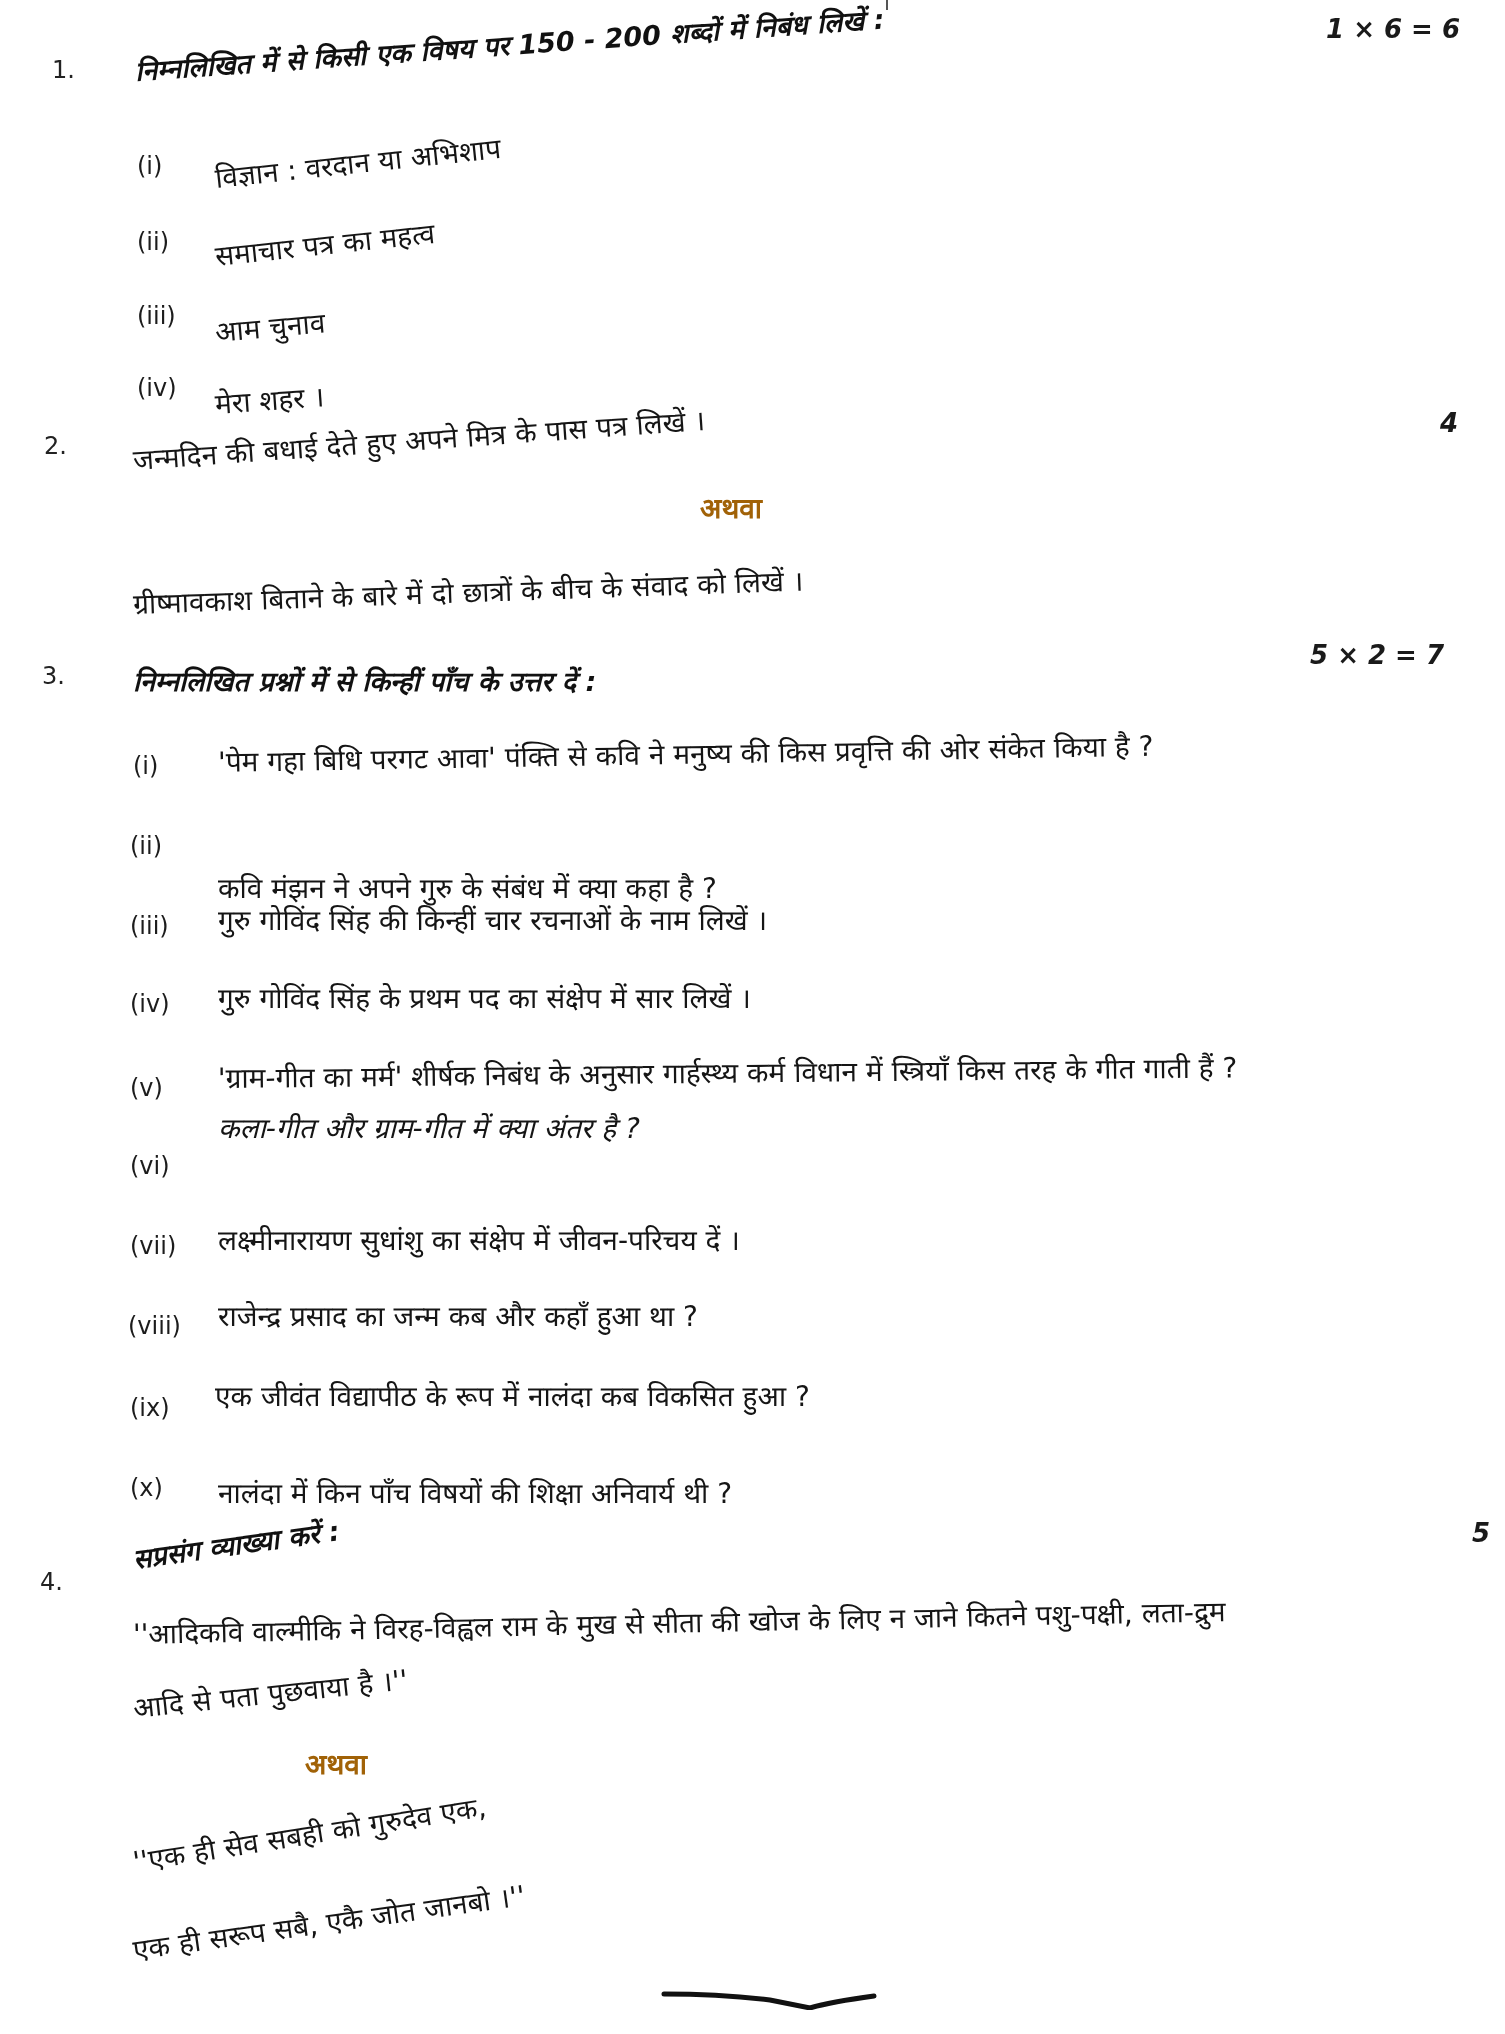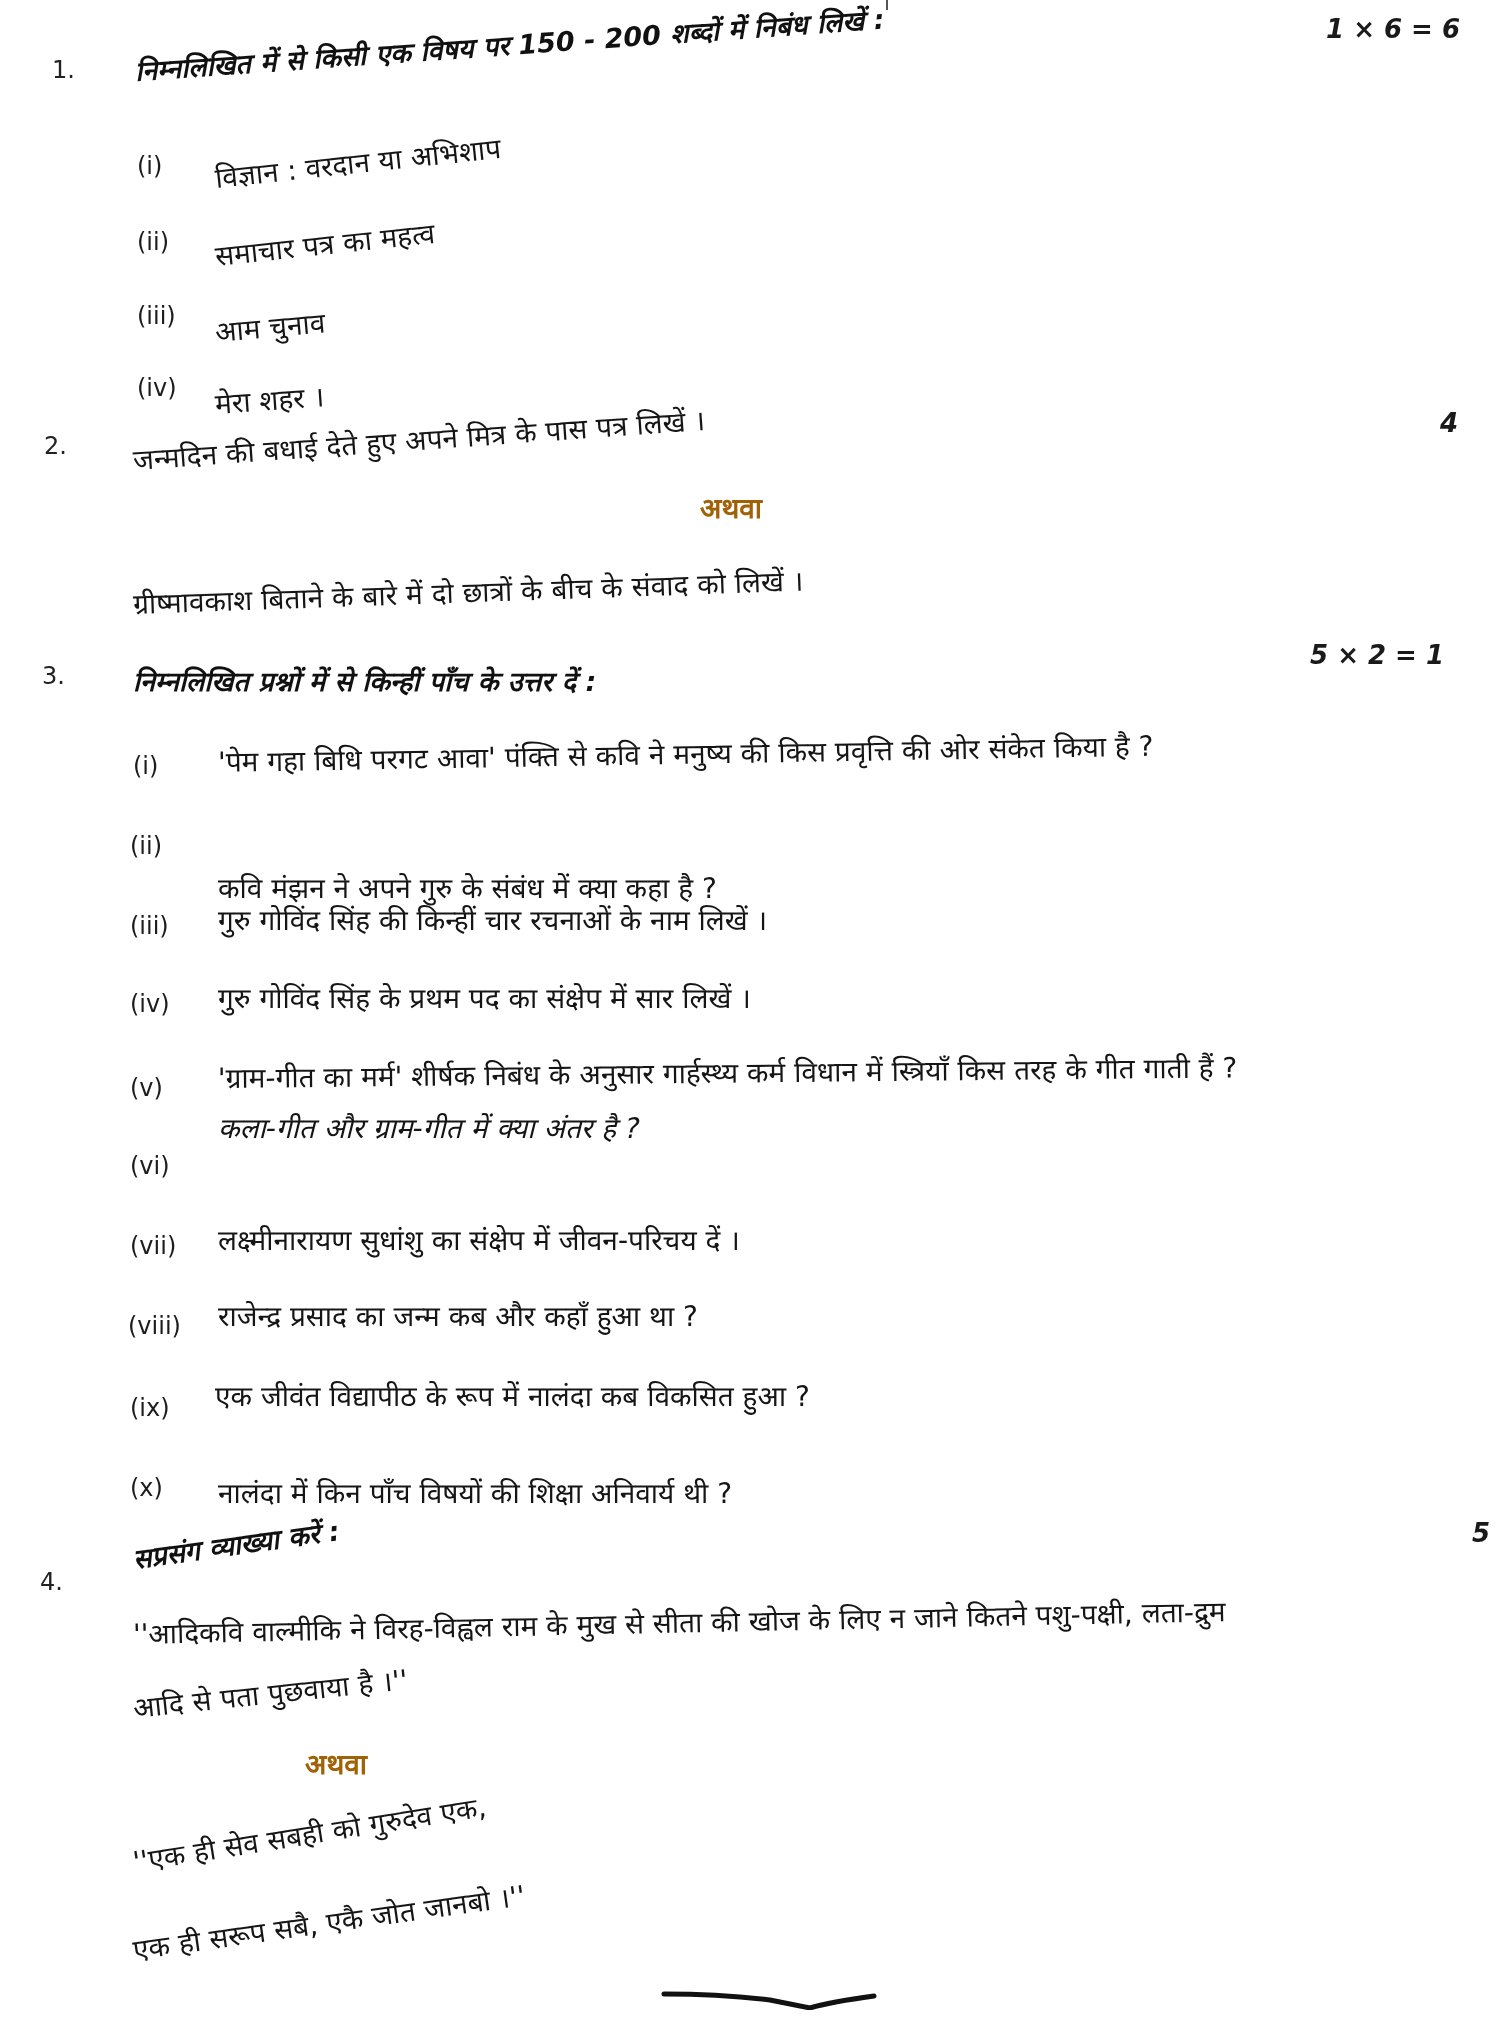--- a/index.html
+++ b/index.html
@@ -45,21 +45,21 @@
   <div class="abs qnum" style="left:44px; top:432px;">2.</div>
   <div class="abs text" style="left:133px; top:440px; transform: rotate(-4deg); transform-origin: left center;">जन्मदिन की बधाई देते हुए अपने मित्र के पास पत्र लिखें ।</div>
   <div class="abs marks" style="left:1440px; top:408px;">4</div>
   <div class="abs athva" style="left:700px; top:488px;">अथवा</div>
   <div class="abs text" style="left:133px; top:584px; transform: rotate(-2deg); transform-origin: left center;">ग्रीष्मावकाश बिताने के बारे में दो छात्रों के बीच के संवाद को लिखें ।</div>
 </section>
 
 <section>
   <div class="abs qnum" style="left:42px; top:662px;">3.</div>
   <div class="abs heading" style="left:133px; top:662px;">निम्नलिखित प्रश्नों में से किन्हीं पाँच के उत्तर दें :</div>
-  <div class="abs marks" style="left:1310px; top:640px;">5 × 2 = 1</div>
+  <div class="abs marks" style="left:1310px; top:640px;">5 × 2 = 7</div>
 
   <div class="abs label" style="left:133px; top:752px;">(i)</div>
   <div class="abs text" style="left:218px; top:742px; transform: rotate(-1deg); transform-origin: left center;">'पेम गहा बिधि परगट आवा' पंक्ति से कवि ने मनुष्य की किस प्रवृत्ति की ओर संकेत किया है ?</div>
 
   <div class="abs label" style="left:130px; top:832px;">(ii)</div>
   <div class="abs text" style="left:218px; top:822px;margin-top:46px;">कवि मंझन ने अपने गुरु के संबंध में क्या कहा है ?</div>
 
   <div class="abs label" style="left:130px; top:912px;">(iii)</div>
   <div class="abs text" style="left:218px; top:900px;">गुरु गोविंद सिंह की किन्हीं चार रचनाओं के नाम लिखें ।</div>
 

